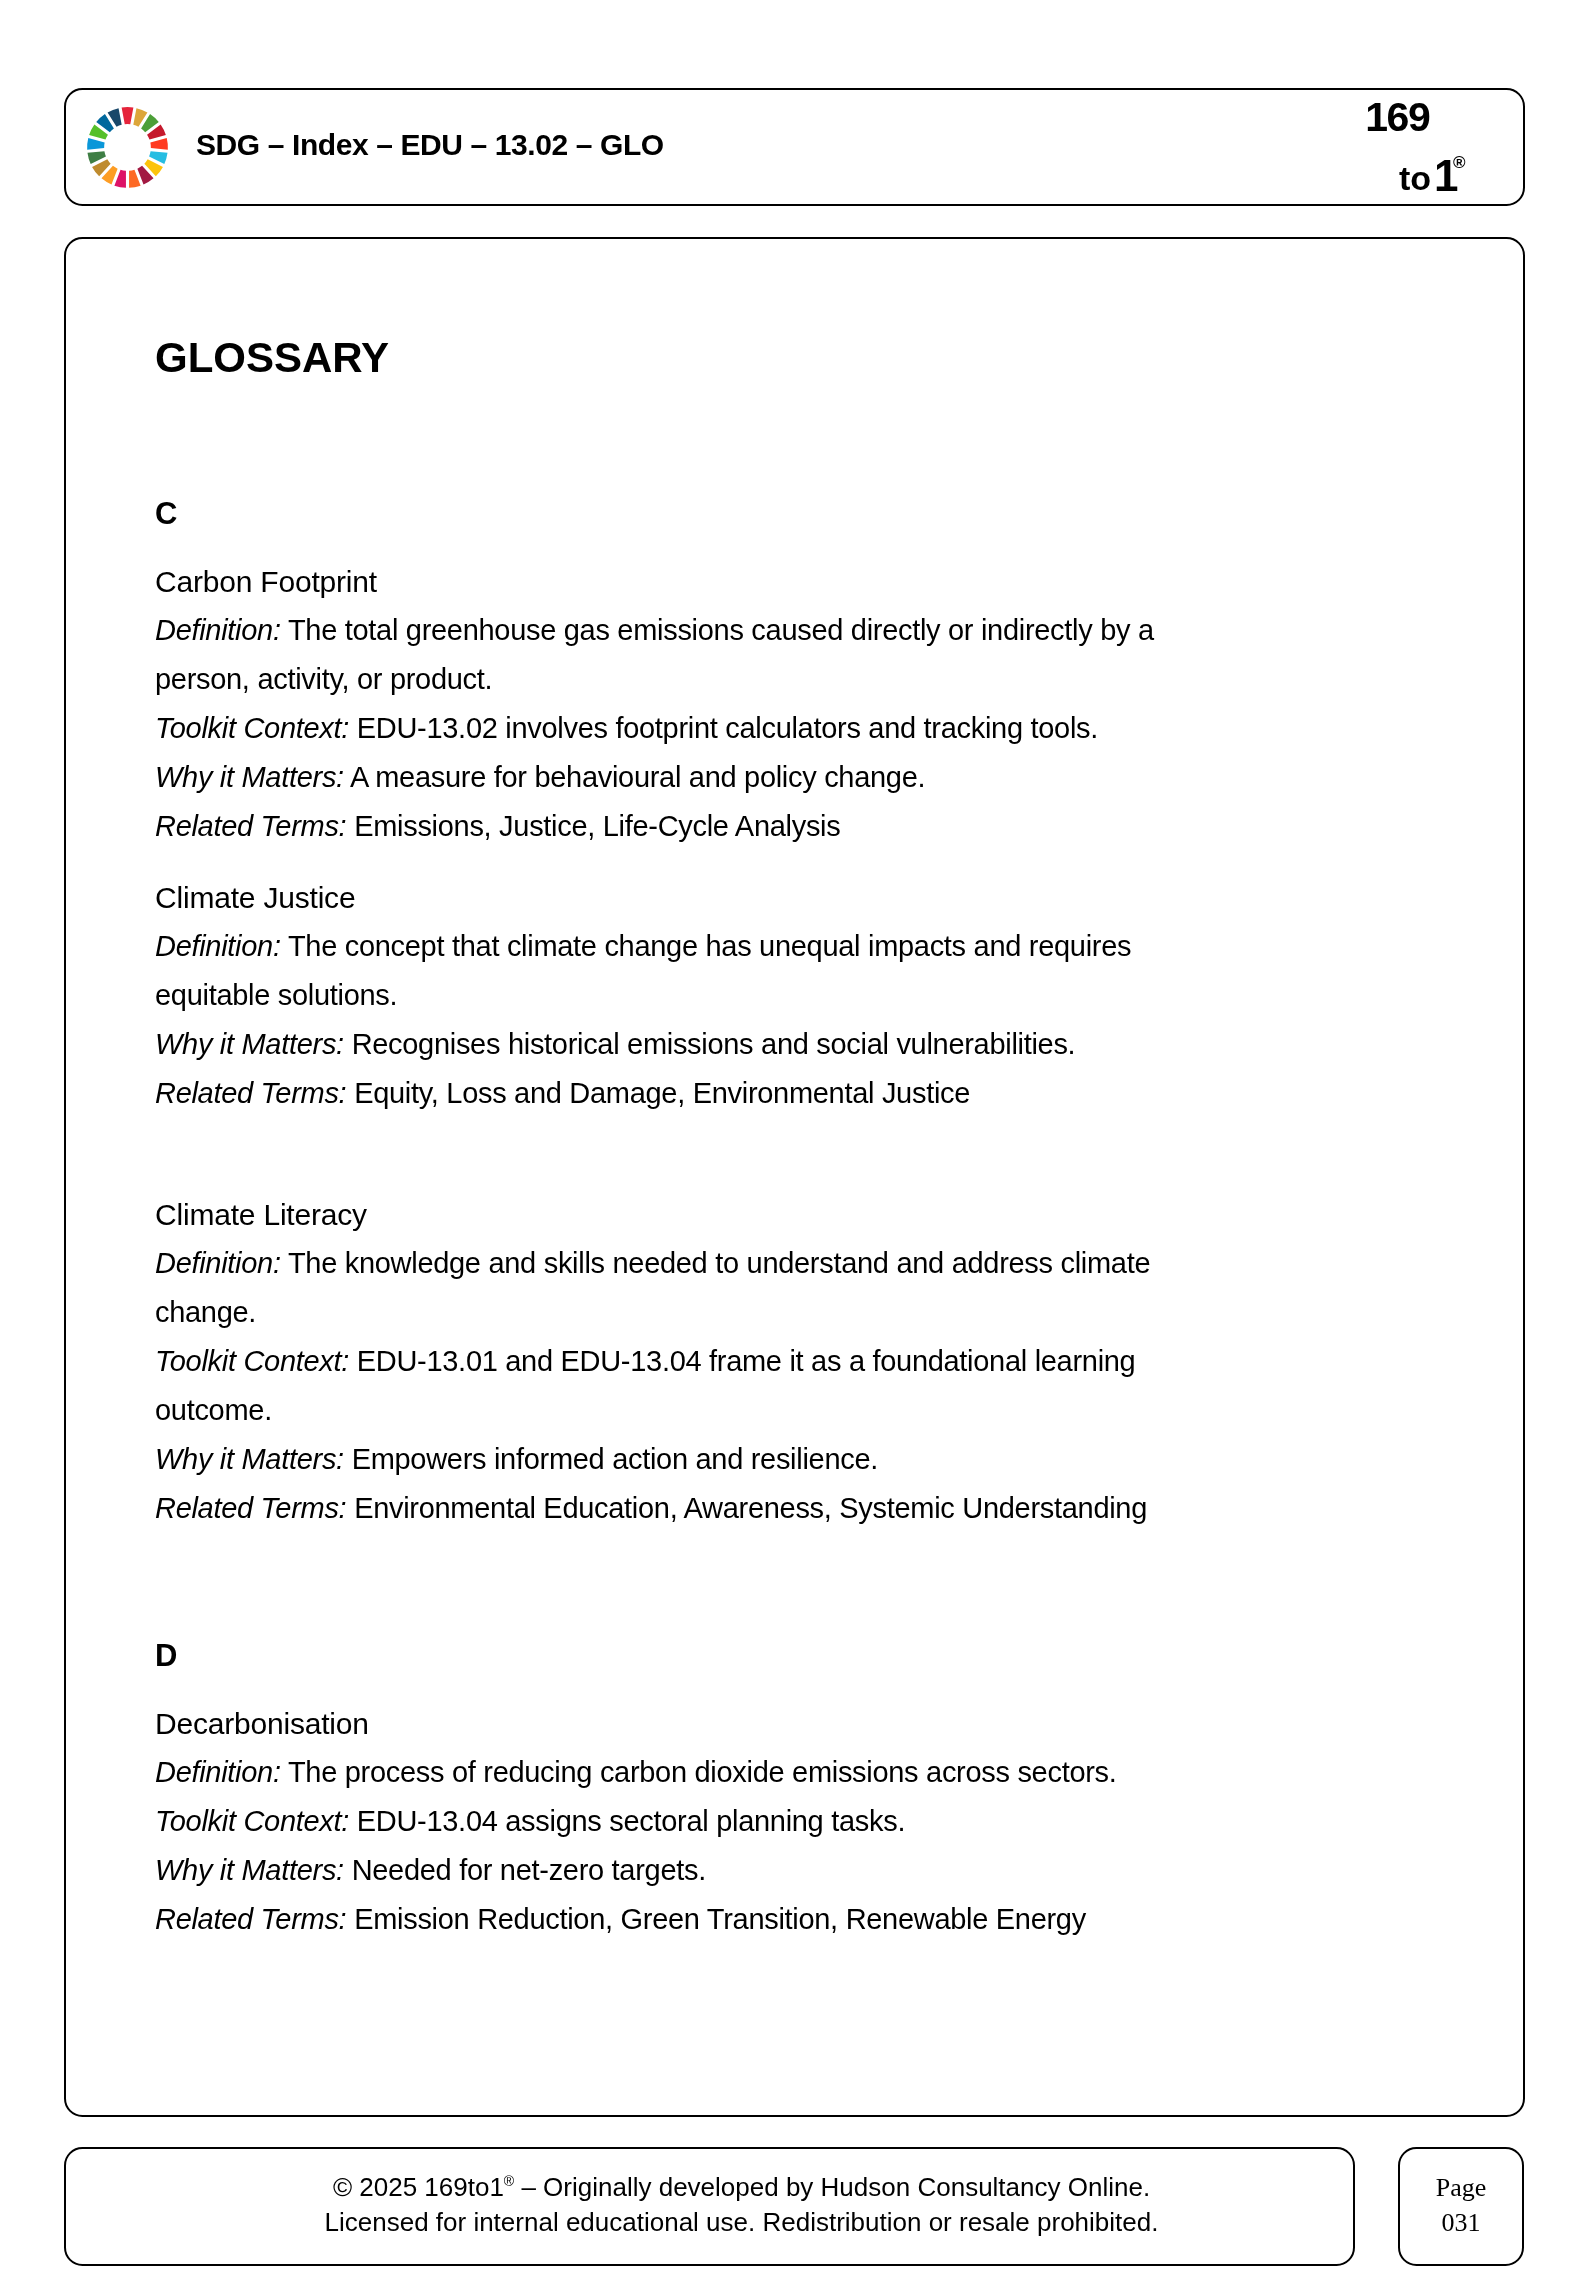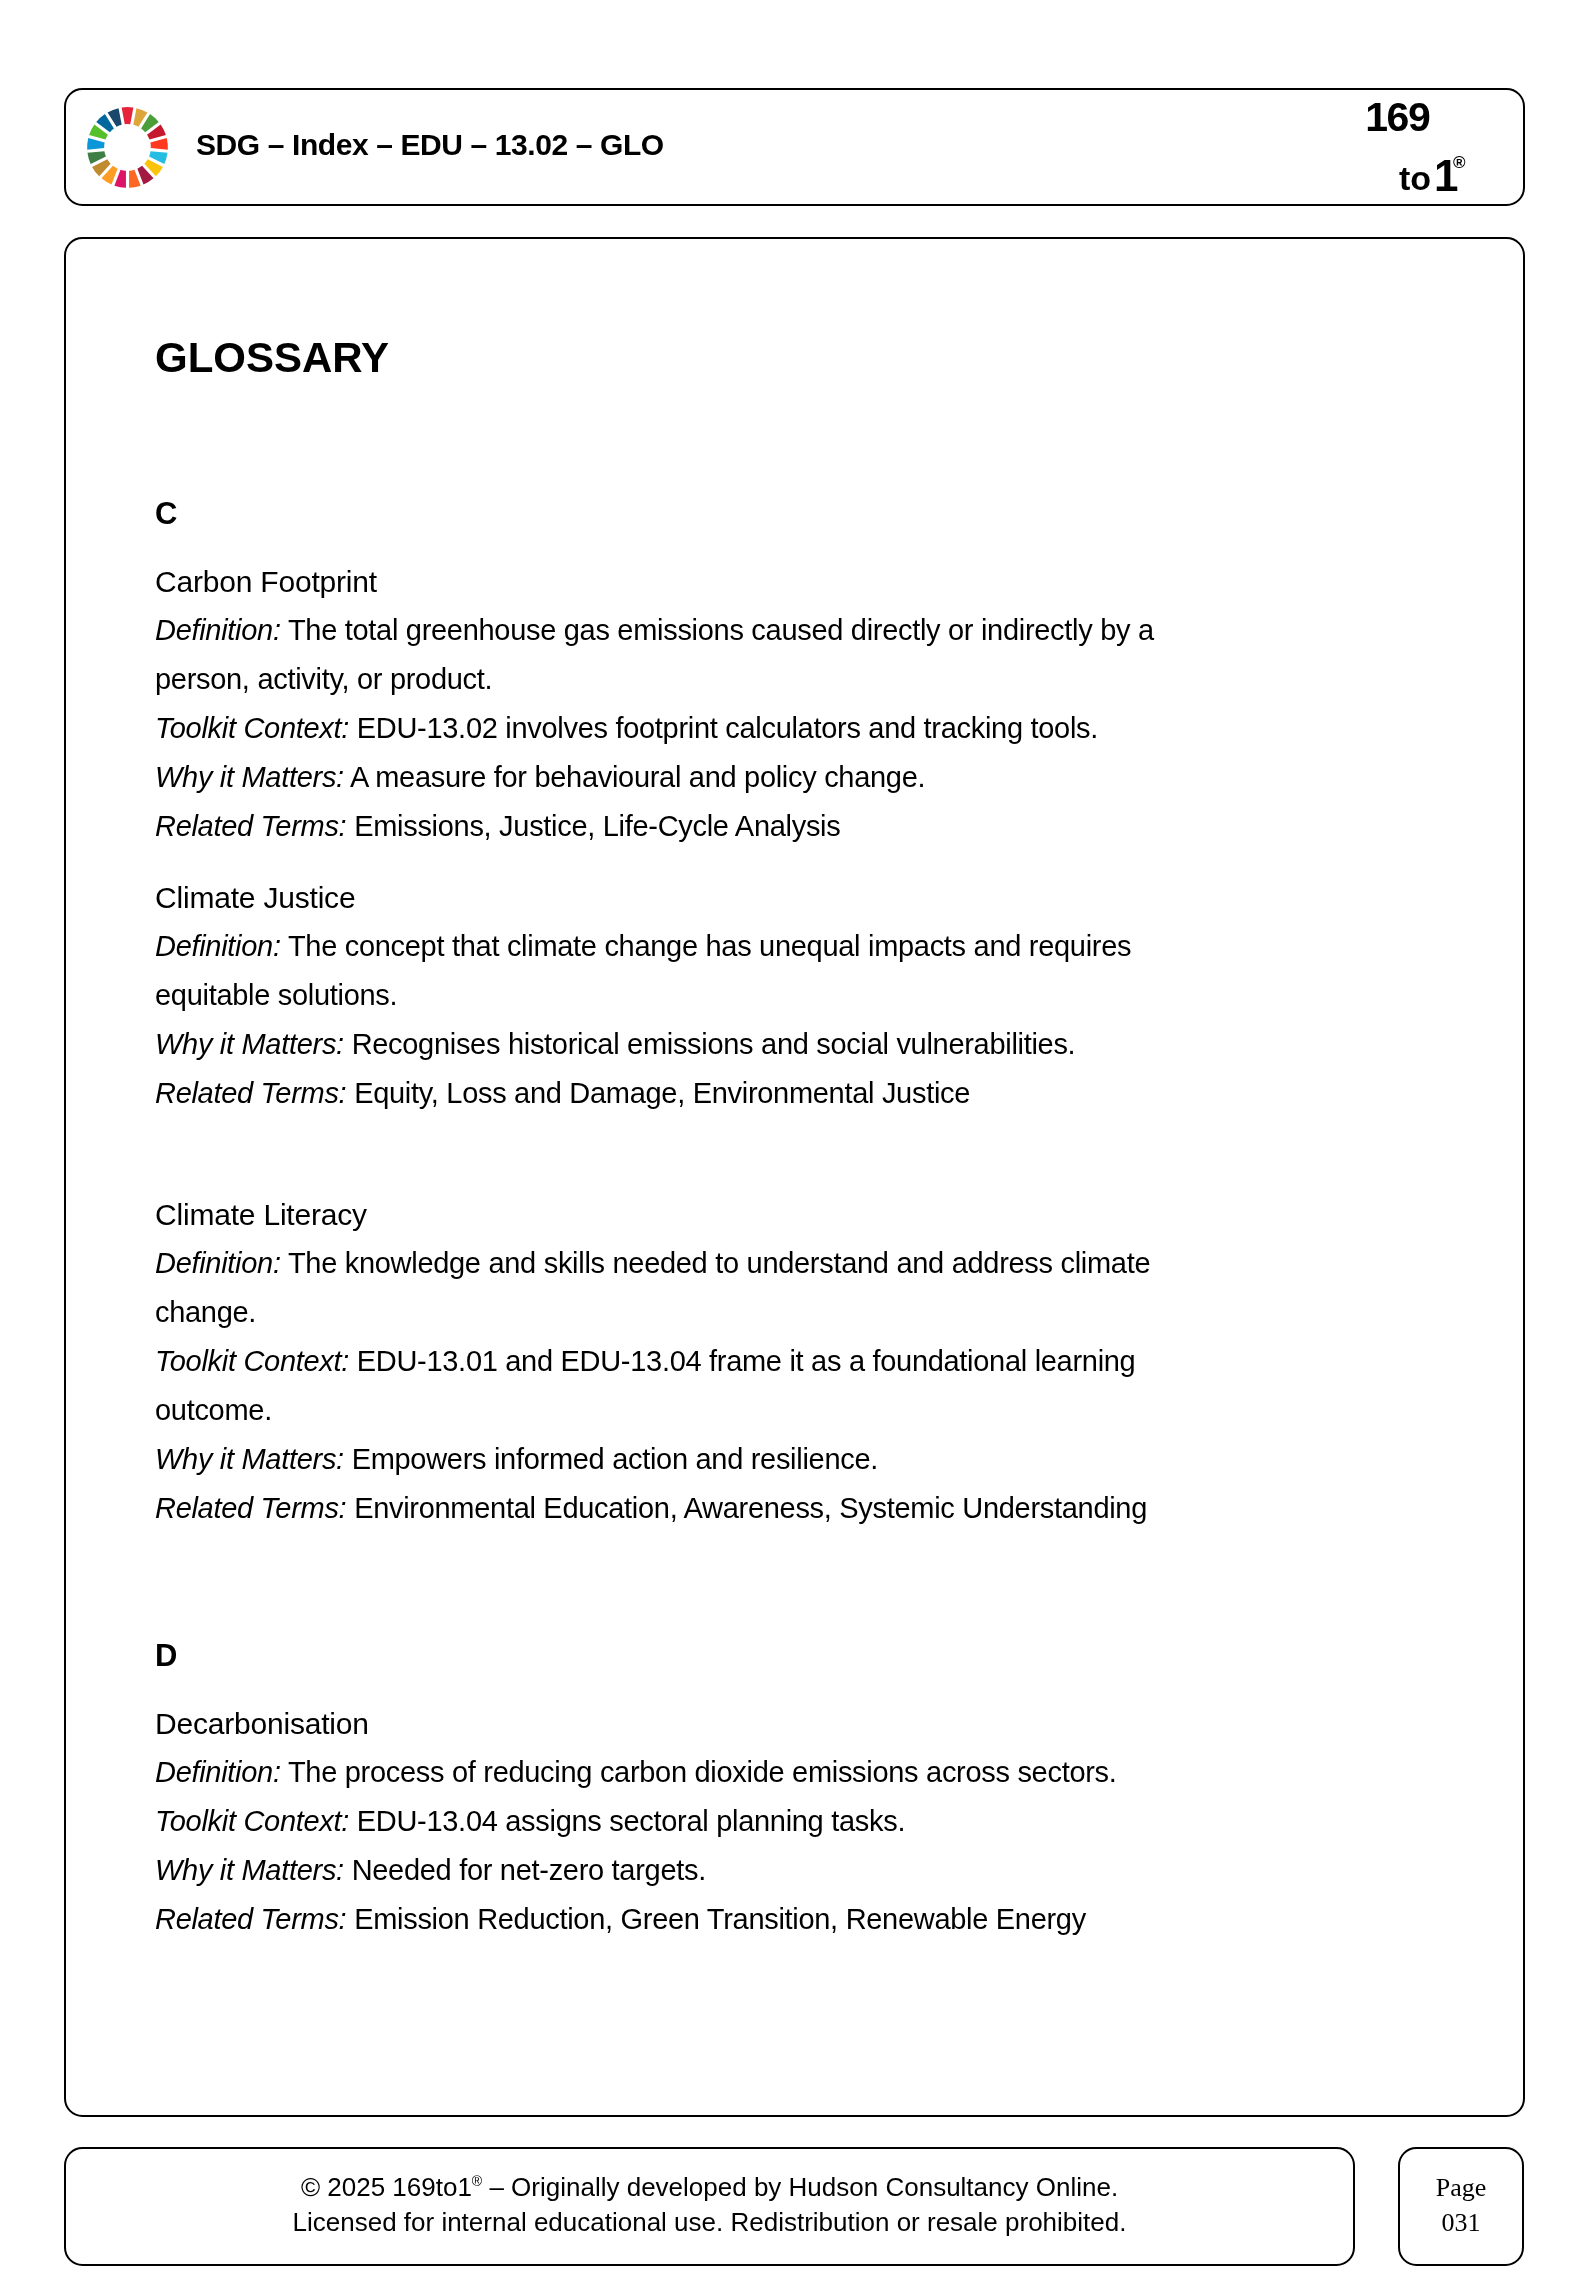--- a/index.html
+++ b/index.html
@@ -20,21 +20,21 @@
   .brand-one { position: absolute; left: 78px; top: 61px; font-size: 44px; line-height: 44px; }
   .brand-reg { position: absolute; left: 97px; top: 61px; font-size: 17px; line-height: 18.4px; }
   .page-heading { position: absolute; left: 155px; top: 332px; font-size: 42px; font-weight: bold; line-height: 51px; white-space: nowrap; }
   .letter { position: absolute; left: 155px; font-size: 31px; font-weight: bold; line-height: 37px; }
   .entry { position: absolute; left: 155px; width: 1271px; }
   .entry-title { font-size: 30px; font-weight: normal; line-height: 49px; white-space: nowrap; letter-spacing: -0.2px; }
   .entry-line { font-size: 29px; line-height: 49px; white-space: nowrap; letter-spacing: -0.3px; }
   .label { font-style: italic; text-align: center; }
 
   .footer-text { position: absolute; left: 64px; top: 2170px; width: 1291px; text-align: center;
-                 font-size: 26px; line-height: 35px; }
+                 font-size: 26px; line-height: 35px; padding-left: 32px; }
   .footer-text sup { font-size: 14px; vertical-align: 10px; line-height: 0; }
   .page-text { position: absolute; left: 1398px; top: 2170px; width: 126px; text-align: center;
                font-size: 26px; line-height: 35px; font-family: Liberation Serif, serif; }
 </style>
 </head>
 <body>
 
 <div id="header-box" class="box"></div>
 <svg class="logo" viewBox="-60 -60 120 120" id="sdg-logo">
     <path d="M-8.30,-56.39 A57,57 0 0 1 8.30,-56.39 L3.89,-32.77 A33,33 0 0 0 -3.89,-32.77 Z" fill="#E5243B"></path>

